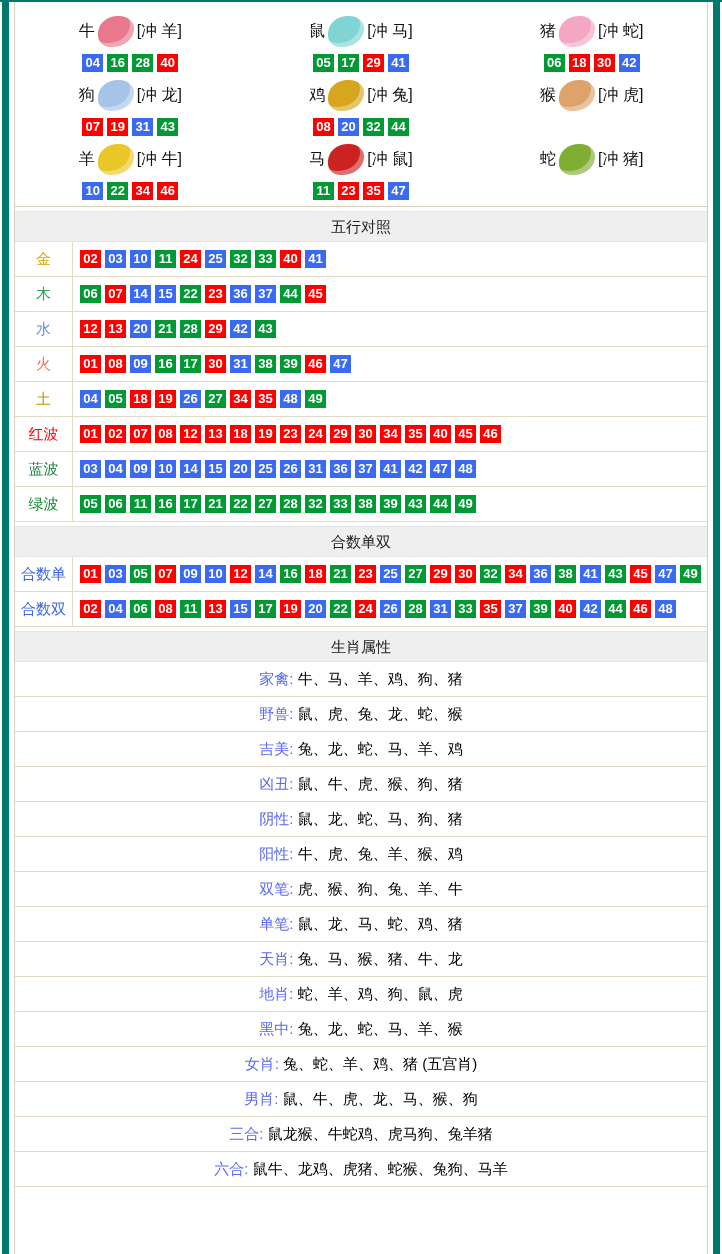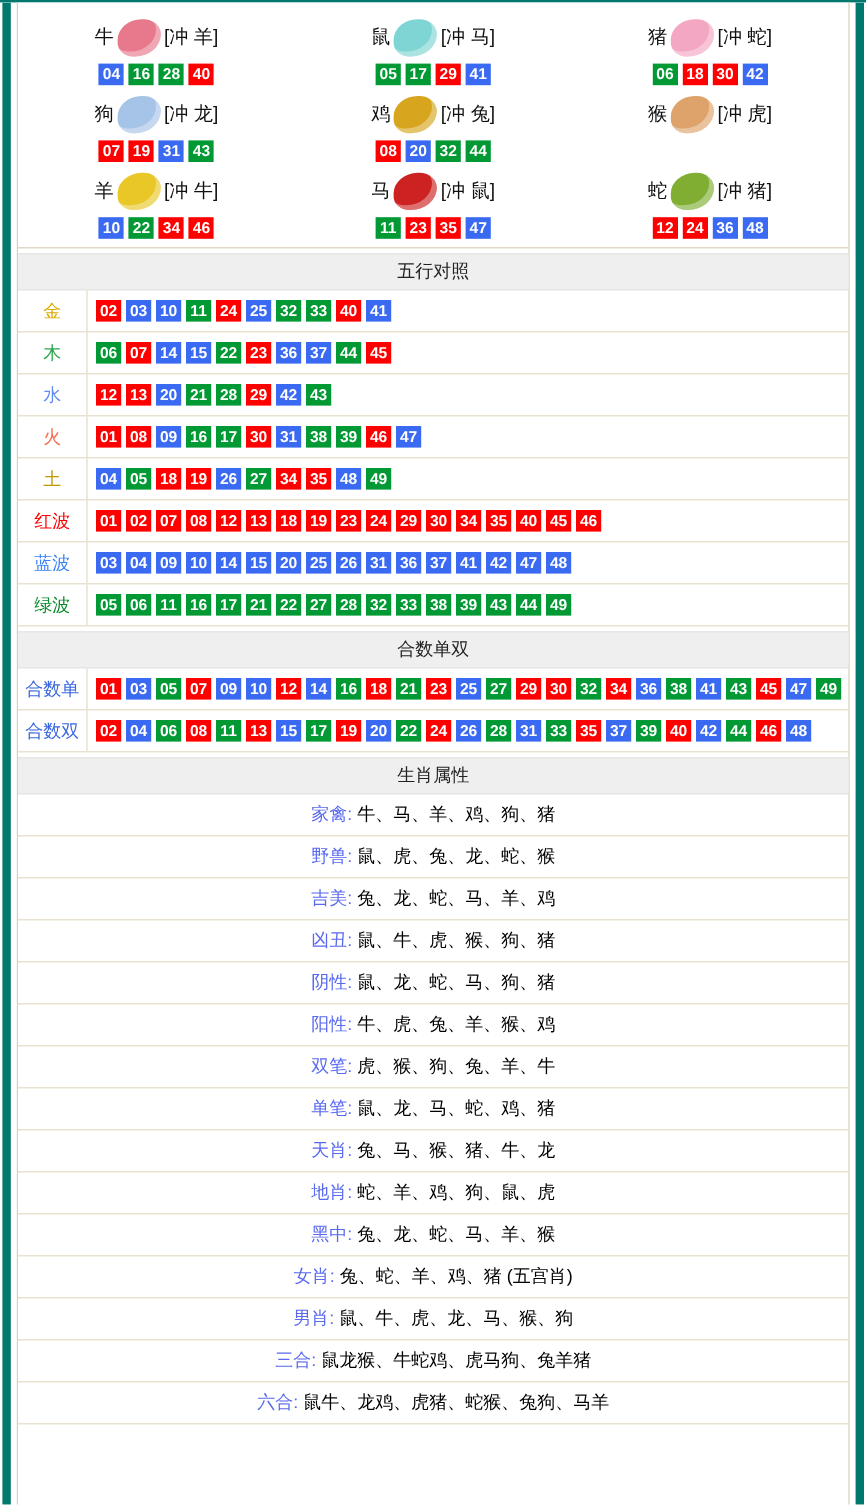--- a/index.html
+++ b/index.html
@@ -107,21 +107,20 @@
             <span class="z-clash">[冲 鼠]</span>
           </div>
           <div class="z-nums"><span class="ball" style="background: rgb(0, 153, 51);">11</span><span class="ball" style="background: rgb(255, 0, 0);">23</span><span class="ball" style="background: rgb(255, 0, 0);">35</span><span class="ball" style="background: rgb(59, 106, 242);">47</span></div>
         </div>
         <div class="z-cell">
           <div class="z-title">
             <span class="z-name">蛇</span>
             <span class="z-icon" style="background: rgb(127, 174, 51);"></span>
             <span class="z-clash">[冲 猪]</span>
           </div>
-          <div class="z-nums"><span class="ball" style="background: rgb(255, 0, 0);">12</span><span class="ball" style="background: rgb(255, 0, 0);">24</span><span class="ball" style="background: rgb(59, 106, 242);">36</span><span class="ball" style="background: rgb(59, 106, 242);">48</span></div>
         </div>
       </div>
     <div>
         <div>
           <div class="sec-header">五行对照</div>
           <div class="t-row">
             <span class="t-label" style="color: rgb(219, 169, 1);">金</span>
             <div class="t-nums">
               <span class="ball" style="background: rgb(255, 0, 0);">02</span>
               <span class="ball" style="background: rgb(59, 106, 242);">03</span>
@@ -212,21 +211,21 @@
               <span class="ball" style="background: rgb(255, 0, 0);">29</span>
               <span class="ball" style="background: rgb(255, 0, 0);">30</span>
               <span class="ball" style="background: rgb(255, 0, 0);">34</span>
               <span class="ball" style="background: rgb(255, 0, 0);">35</span>
               <span class="ball" style="background: rgb(255, 0, 0);">40</span>
               <span class="ball" style="background: rgb(255, 0, 0);">45</span>
               <span class="ball" style="background: rgb(255, 0, 0);">46</span>
             </div>
           </div>
           <div class="t-row">
-            <span class="t-label" style="color: #3b82f6;">蓝波</span>
+            <span class="t-label" style="color: #15803d;">蓝波</span>
             <div class="t-nums">
               <span class="ball" style="background: rgb(59, 106, 242);">03</span>
               <span class="ball" style="background: rgb(59, 106, 242);">04</span>
               <span class="ball" style="background: rgb(59, 106, 242);">09</span>
               <span class="ball" style="background: rgb(59, 106, 242);">10</span>
               <span class="ball" style="background: rgb(59, 106, 242);">14</span>
               <span class="ball" style="background: rgb(59, 106, 242);">15</span>
               <span class="ball" style="background: rgb(59, 106, 242);">20</span>
               <span class="ball" style="background: rgb(59, 106, 242);">25</span>
               <span class="ball" style="background: rgb(59, 106, 242);">26</span>

